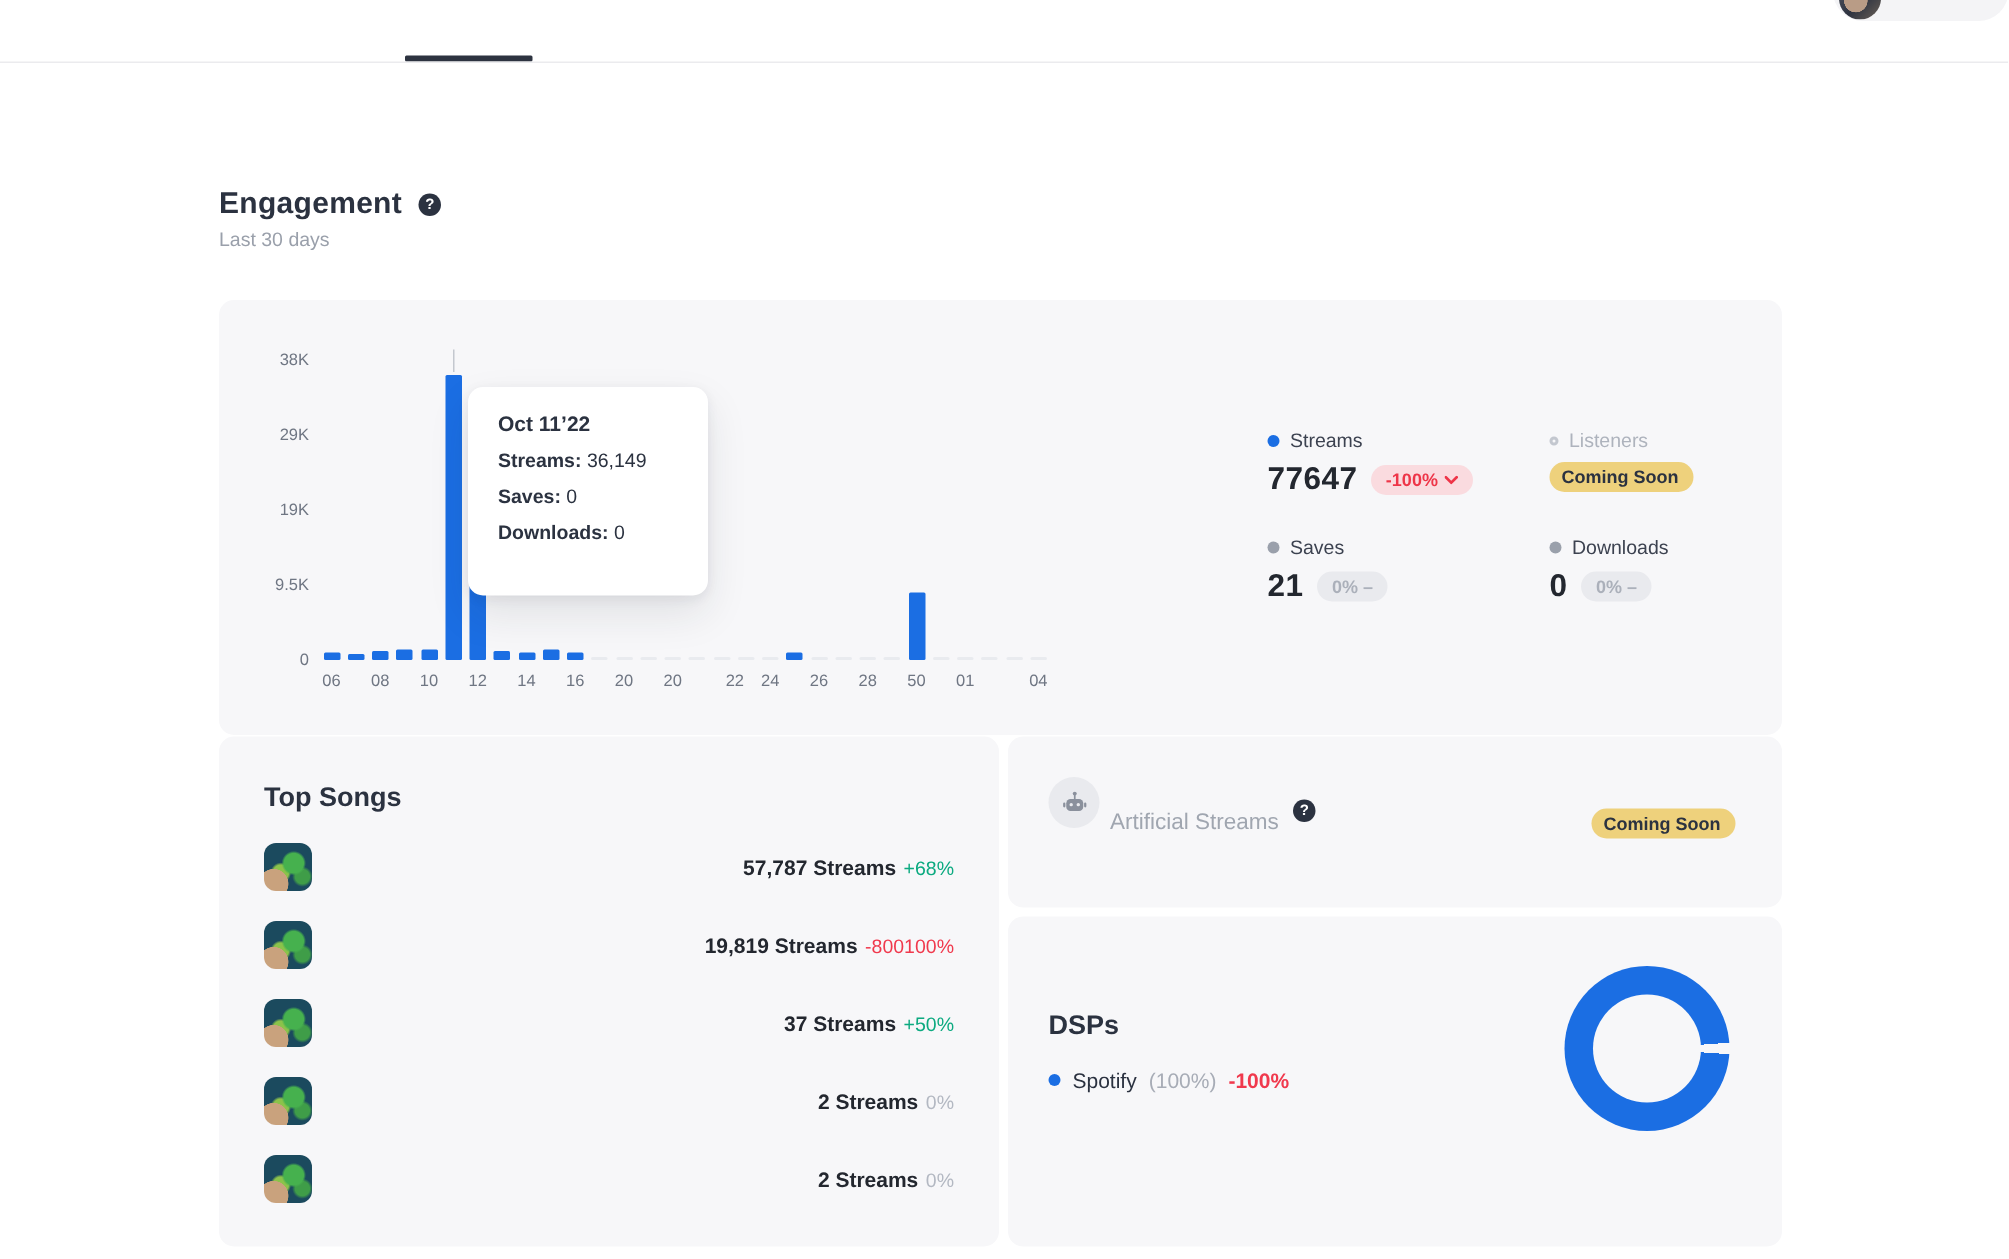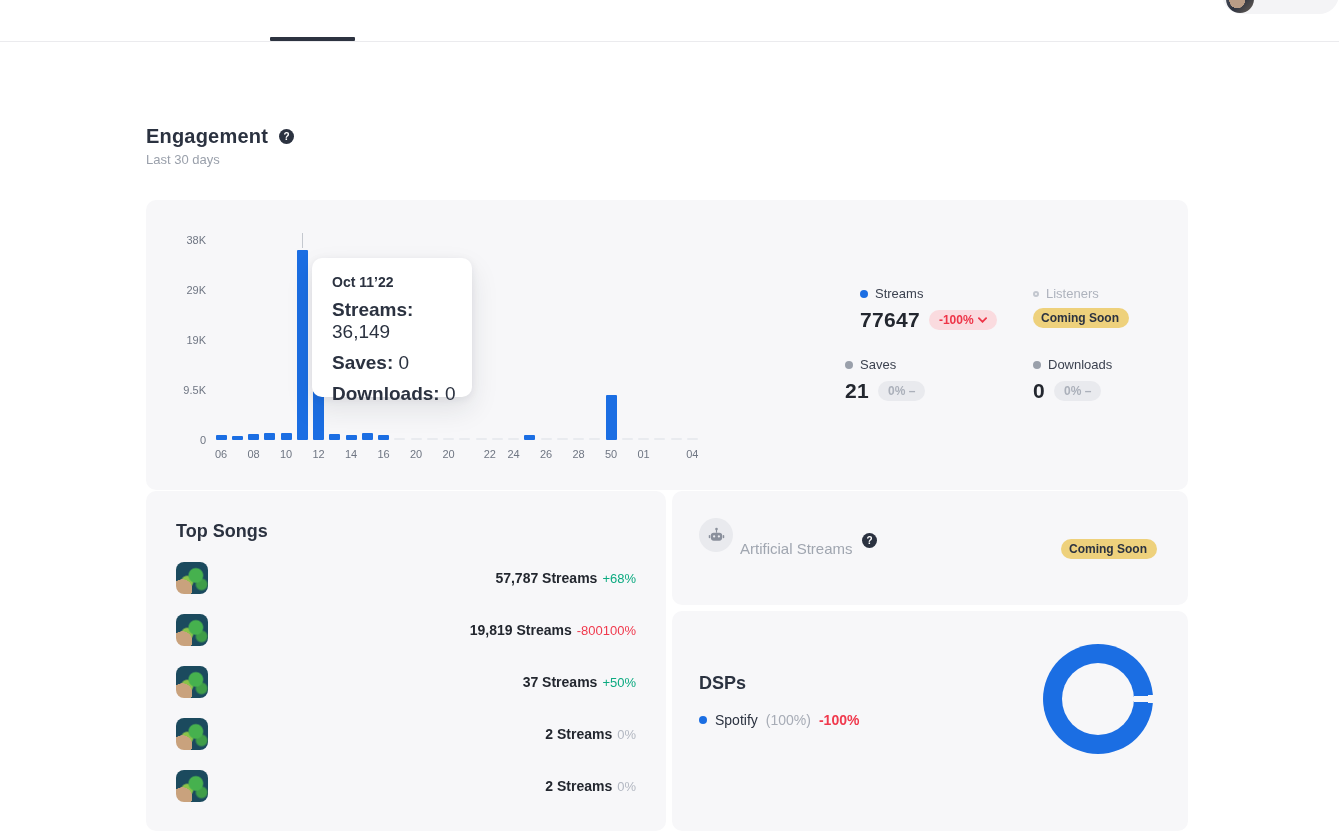--- a/index.html
+++ b/index.html
@@ -35,21 +35,21 @@
 
   
   .ytick { position:absolute; width:46px; text-align:right; font-size:11px; color:#6f7683; }
   .xtick { position:absolute; width:30px; text-align:center; font-size:11px; color:#6f7683; }
   .bar { position:absolute; border-radius:1px; }
   #crosshair { position:absolute; left:156px; top:33px; width:1px; height:15px; background:#c4c8cf; }
 
   #chart-tooltip { position:absolute; left:166px; top:58px; width:160px; height:139px; background:#fff; border-radius:10px;
     box-shadow:0 12px 28px rgba(30,35,50,.10), 0 2px 8px rgba(30,35,50,.07); padding:16px 0 0 20px; }
   #chart-tooltip .tt-date { font-size:14px; font-weight:bold; margin-bottom:9px; }
-  #chart-tooltip .tt-row { font-size:19px; margin-bottom:9px; color:#2b3240; }
+  #chart-tooltip .tt-row { font-size:13px; margin-bottom:9px; color:#2b3240; }
   #chart-tooltip .tt-row b { font-weight:bold; }
 
   
   .stat { position:absolute; }
   .stat .r1 { display:flex; align-items:center; gap:7px; font-size:13px; color:#3c4250; margin-bottom:7px; }
   .dot { width:8px; height:8px; border-radius:50%; }
   .dot.blue { background:#1b6ee3; }
   .dot.gray { background:#9aa0ab; }
   .dot.hollow { background:transparent; border:2px solid #c3c7cf; width:6px; height:6px; }
   .stat .r2 { display:flex; align-items:center; gap:9px; }
@@ -165,21 +165,21 @@
       </div>
     <div id="crosshair"></div>
 
     <div id="chart-tooltip">
       <div class="tt-date">Oct 11’22</div>
       <div class="tt-row"><b>Streams:</b> <span>36,149</span></div>
       <div class="tt-row"><b>Saves:</b> <span>0</span></div>
       <div class="tt-row"><b>Downloads:</b> <span>0</span></div>
     </div>
 
-    <div class="stat" style="left:714px; top:86px;">
+    <div class="stat" style="left:699px; top:86px;">
       <div class="r1">
           <span class="dot blue"></span>
           <span>Streams</span>
         </div>
       <div class="r2">
         <span class="val">77647</span>
         <span class="badge red">
           <span>-100%</span>
           <svg width="9" height="6" viewBox="0 0 10 6">
               <path d="M1 1l4 4 4-4" stroke="#ee3548" stroke-width="2" fill="none" stroke-linecap="round"></path>

